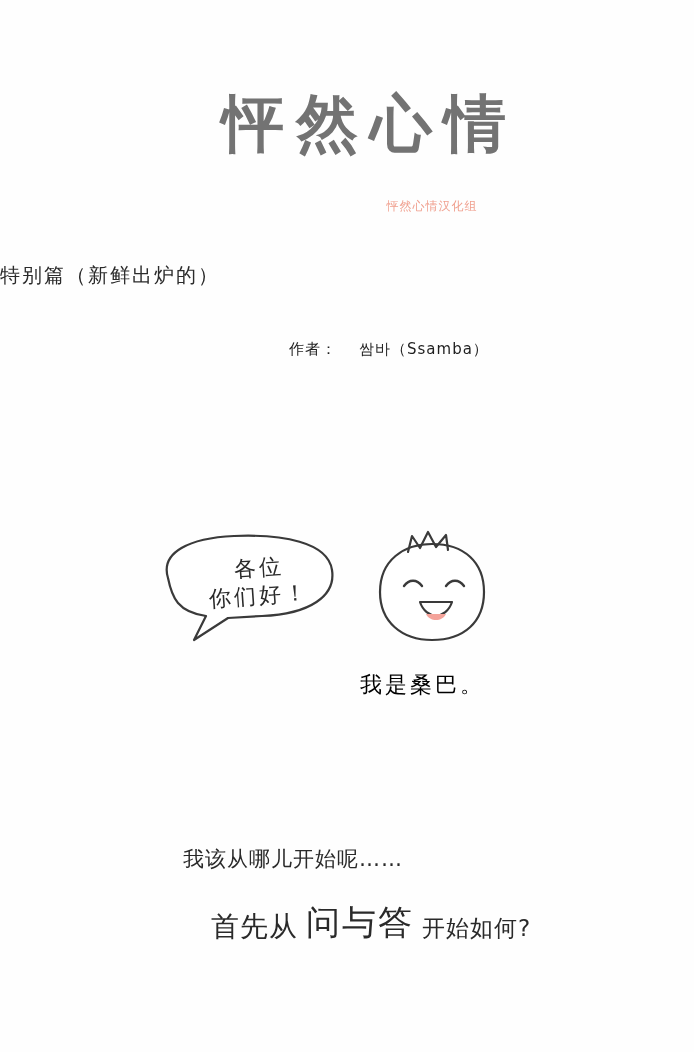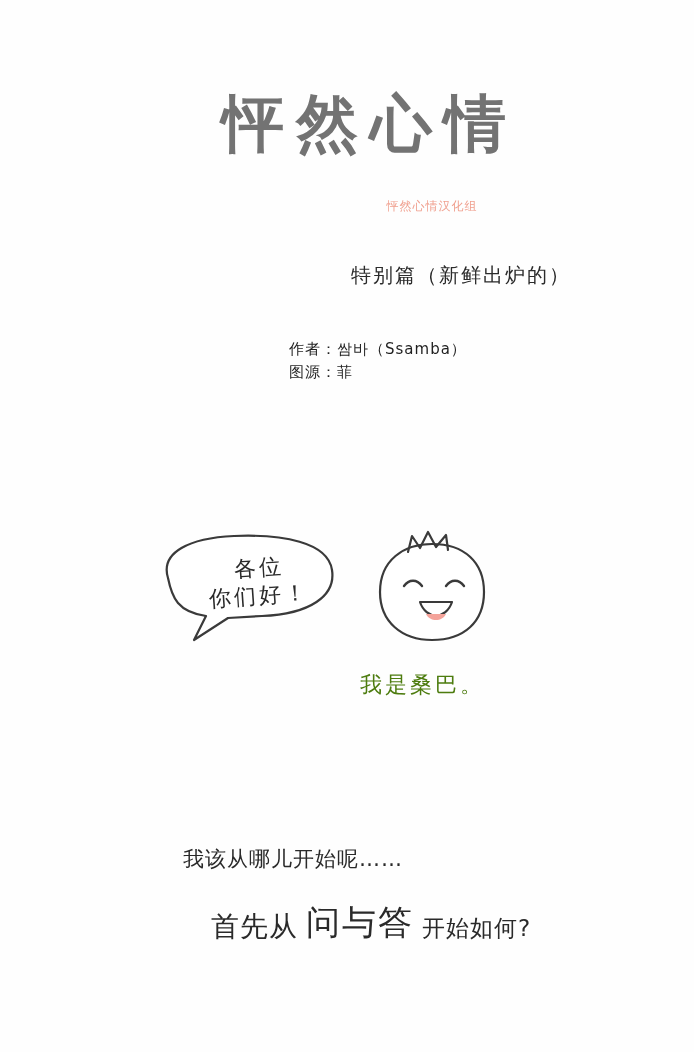--- a/index.html
+++ b/index.html
@@ -48,44 +48,44 @@
     letter-spacing: 1px;
     text-indent: 170px;
   }
 
   
   .subtitle {
     position: absolute;
     left: 0;
     top: 262px;
     width: 563px;
-    text-align: right;
+    text-align: left;
     font-size: 20px;
     color: #2b2b2b;
     letter-spacing: 2px;
-    padding-left: 8px;
   }
 
   
   .credits {
     position: absolute;
     left: 289px;
     top: 338px;
     font-size: 15px;
     color: #1f1f1f;
     line-height: 23px;
   }
   .credit-row {
     white-space: nowrap;
   }
   .credit-label {
     letter-spacing: 1px;
   }
   .credit-value {
     letter-spacing: 1px;
+    margin-left: 22px;
   }
 
   
   .panel {
     position: absolute;
     left: 0;
     top: 520px;
     width: 694px;
     height: 230px;
   }
@@ -113,21 +113,21 @@
     position: absolute;
     left: 360px;
     top: 10px;
   }
 
   .char-line {
     position: absolute;
     left: 360px;
     top: 150px;
     font-size: 22px;
-    color: #4d7c0f;
+    color: #000000;
     letter-spacing: 3px;
     text-align: center;
   }
 
   
   .bottom-line1 {
     position: absolute;
     left: 0;
     top: 845px;
     width: 586px;
@@ -158,23 +158,20 @@
   <div class="title">怦然心情</div>
 
   <div class="scanlation">怦然心情汉化组</div>
 
   <div class="subtitle">特别篇（新鲜出炉的）</div>
 
   <div class="credits">
     <div class="credit-row">
       <span class="credit-label">作者：</span><span class="credit-value">쌈바（Ssamba）</span>
     </div>
-    <div class="credit-row">
-      <span class="credit-label">图源：</span><span class="credit-value">菲</span>
-    </div>
   </div>
 
   <div class="panel">
 
     <svg class="bubble-svg" width="200" height="120" viewBox="0 0 200 120">
       <path d="M18,48 C10,22 40,8 84,6 C132,4 178,12 182,40 C186,66 160,84 112,86
                L78,88 L44,110 L56,86 C28,82 22,68 18,48 Z" fill="#ffffff" stroke="#3a3a3a" stroke-width="2.2" stroke-linejoin="round"></path>
     </svg>
 
     <div class="bubble-text">

